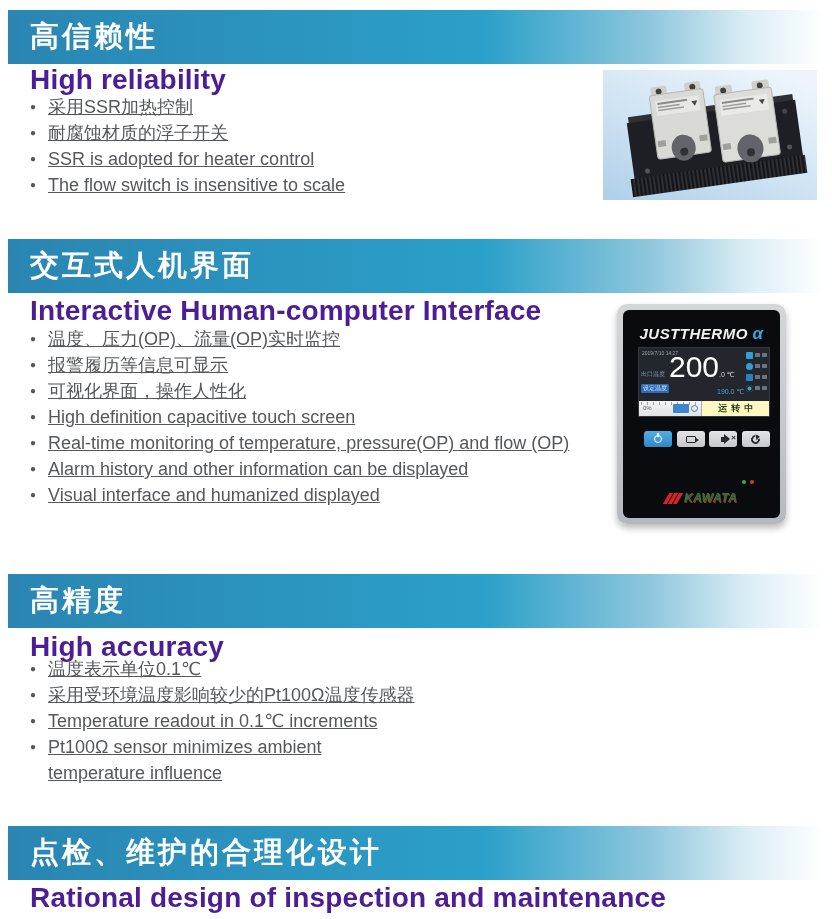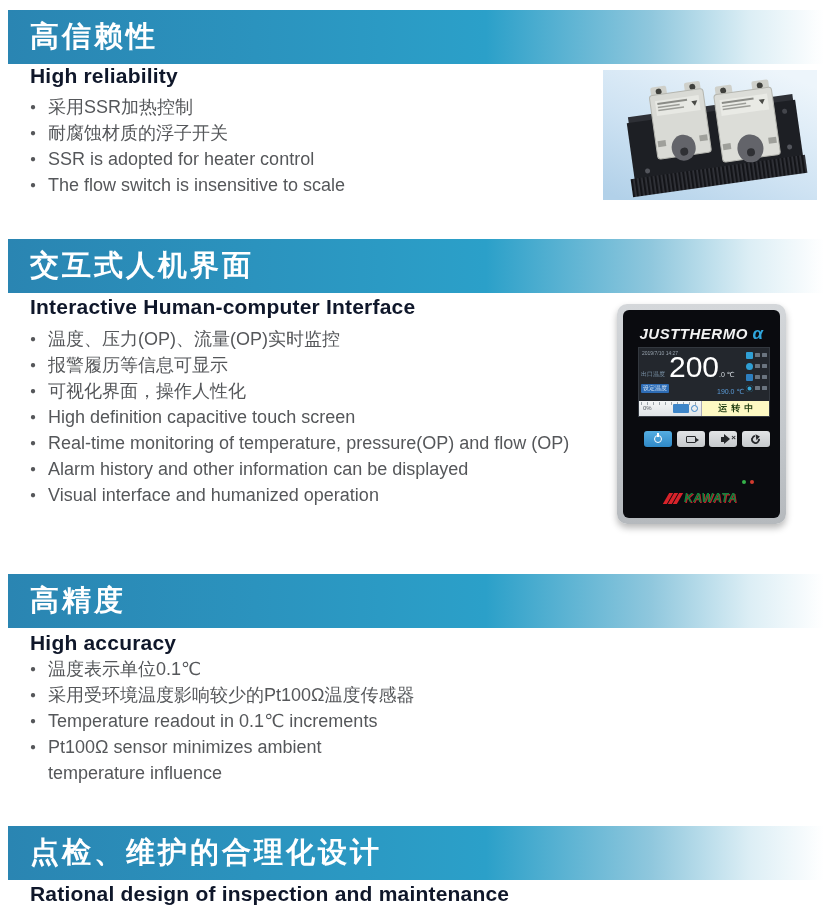--- a/index.html
+++ b/index.html
@@ -13,29 +13,29 @@
     position:absolute;left:8px;width:824px;height:54px;box-sizing:border-box;
     background:linear-gradient(90deg,#2a85b2 0%,#2b93be 30%,#2ba0c9 58%,#8fc7dd 78%,#dceef5 90%,#ffffff 99%);
     display:flex;align-items:center;padding-left:22px;
   }
   .bar-title{
     color:#ffffff;font-size:29px;font-weight:700;letter-spacing:3px;line-height:1;
     padding-bottom:2px;
   }
   
   .sub{
-    position:absolute;left:30px;color:#0f172a;font-size:21px;font-weight:700;letter-spacing:0.2px;
+    position:absolute;left:30px;color:#4c1d95;font-size:28px;font-weight:700;letter-spacing:0.2px;
   }
   
   .bullets{
     position:absolute;left:30px;margin:0;padding:0;list-style:none;
     color:#55575a;font-size:18px;
   }
   .bullets li{
-    position:relative;line-height:26px;padding-left:18px;white-space:nowrap;
+    position:relative;line-height:26px;padding-left:18px;white-space:nowrap;text-decoration:underline;
   }
   .bullets li::before{
     content:"●";position:absolute;left:0;top:0;font-size:10px;line-height:26px;color:#55575a;
   }
   .bullets li.cont::before{content:"";}
   
   .photo-ssr{position:absolute;left:603px;top:70px;width:214px;height:130px;}
   
   .device{
     position:absolute;left:617px;top:304px;width:169px;height:220px;
@@ -184,21 +184,21 @@
   <span class="bar-title">交互式人机界面</span>
 </div>
 <div class="sub" style="top:295px">Interactive Human-computer Interface</div>
 <ul class="bullets" style="top:326px">
   <li>温度、压力(OP)、流量(OP)实时监控</li>
   <li>报警履历等信息可显示</li>
   <li>可视化界面，操作人性化</li>
   <li>High definition capacitive touch screen</li>
   <li>Real-time monitoring of temperature, pressure(OP) and flow (OP)</li>
   <li>Alarm history and other information can be displayed</li>
-  <li>Visual interface and humanized operation</li>
+  <li>Visual interface and humanized displayed</li>
 </ul>
 
 <div class="device">
   <div class="device-face">
     <div class="brand">
       <span>JUSTTHERMO</span>
       <span class="alpha">α</span>
     </div>
     <div class="scr">
       <div class="scr-date">2019/7/10 14:27</div>

